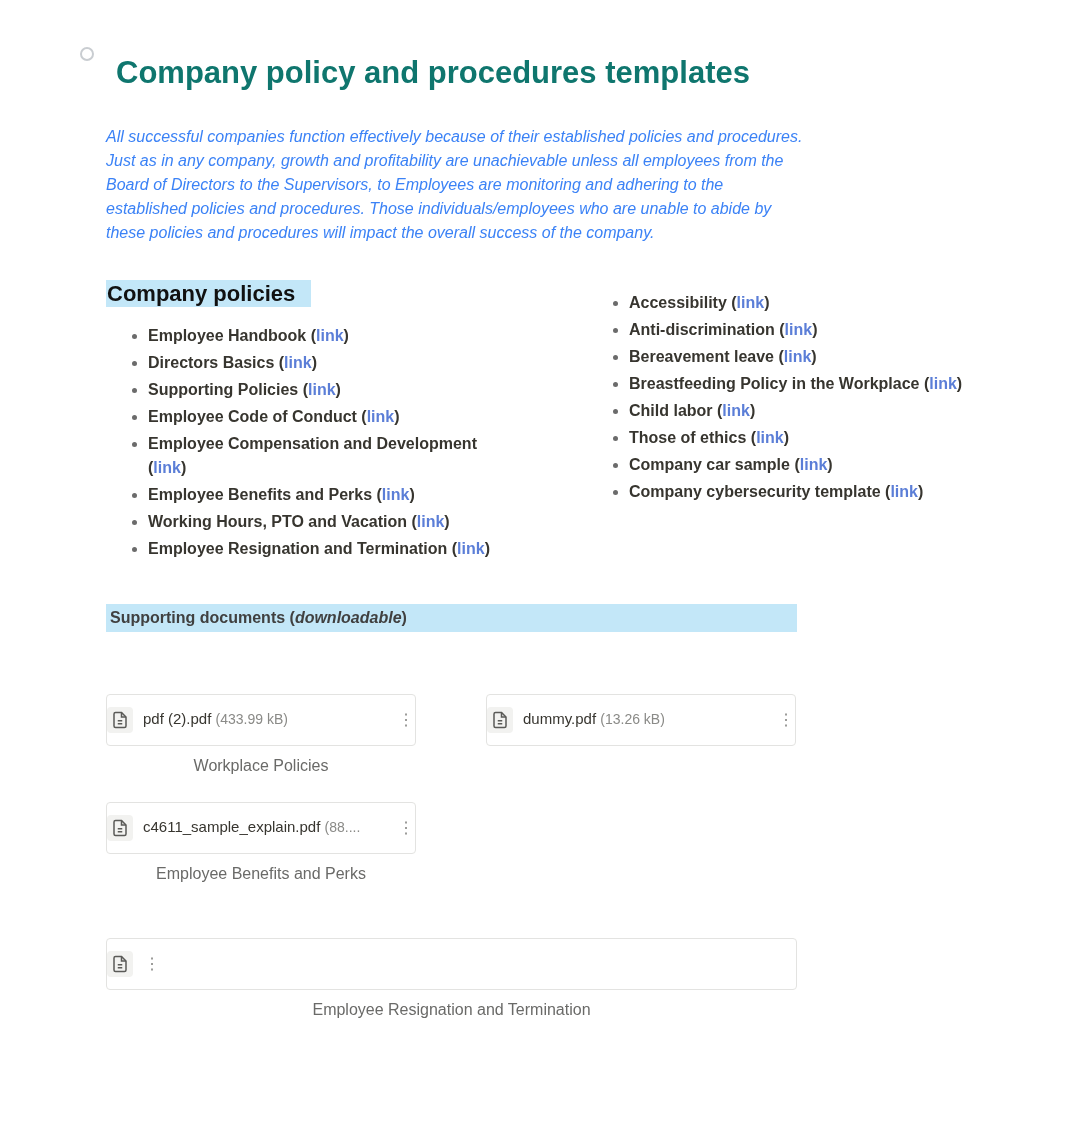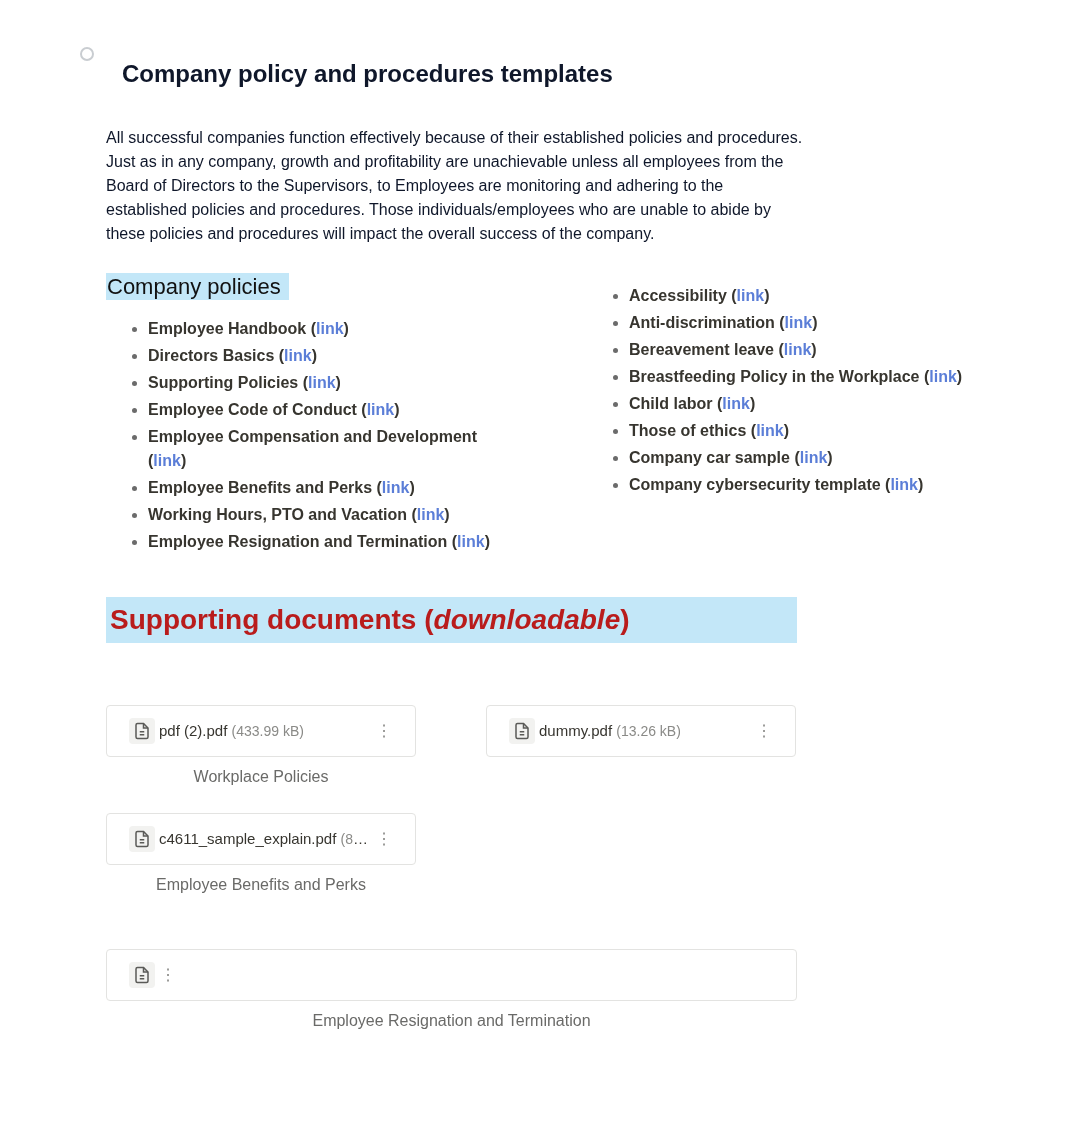--- a/index.html
+++ b/index.html
@@ -20,49 +20,50 @@
   }
   .toggle-triangle {
     width: 14px;
     height: 14px;
     border: 2px solid #c9cdd1;
     border-radius: 50%;
     margin-top: 7px;
     flex: none;
   }
   h1 {
-    font-size: 24px;
+    font-size: 31px;
     font-weight: 700;
-    margin: 16px;
-    color: #0f172a;
+    margin: 10px;
+    color: #0f766e;
   }
   .content-body {
     margin-left: 26px;
   }
   .intro {
-    color: #0f172a;
-    margin-bottom: 24px;
+    color: #3b82f6;
+    margin-bottom: 32px;
     max-width: 700px;
+    font-style: italic;
   }
   .two-col {
     display: flex;
     gap: 70px;
     margin-bottom: 40px;
   }
   .col {
     flex: 1;
     min-width: 0;
   }
   h2.section-hd {
     font-size: 22px;
-    font-weight: 400;
+    font-weight: 700;
     margin: 0 0 12px 0;
     background: #c3e7f8;
     display: inline;
-    padding: 1px 8px 1px 1px;
+    padding: 1px 16px 1px 1px;
     color: #111;
   }
   .col ul {
     list-style: disc;
     padding-left: 42px;
     margin: 14px 0 0 0;
   }
   .col ul li {
     margin: 3px 0;
     color: #37352f;
@@ -70,45 +71,45 @@
   }
   .col ul li::marker {
     color: #6b6b6b;
   }
   .lk {
     color: #5b7ed7;
     text-decoration: none;
     cursor: pointer;
   }
   h2.support-hd {
-    font-size: 28px;
+    font-size: 16px;
     font-weight: 700;
     margin: 20px 0 18px 0;
     background: #c3e7f8;
     display: block;
     padding: 2px 4px;
-    color: #b91c1c;
+    color: #404040;
     width: 691px;
   }
   h2.support-hd .ital { font-style: italic; }
   .files-grid {
     display: flex;
     flex-wrap: wrap;
     gap: 24px 70px;
     margin-top: 62px;
     margin-bottom: 52px;
   }
   .file-block { width: 310px; }
   .file-card {
     border: 1px solid #e3e3e1;
     border-radius: 4px;
-    padding: 12px 22px;
+    padding: 12px 0;
     display: flex;
     align-items: center;
-    gap: 4px;
+    gap: 10px;
     background: #fff;
   }
   .file-icon-bg {
     width: 26px;
     height: 26px;
     background: #f2f2f0;
     border-radius: 4px;
     display: flex;
     align-items: center;
     justify-content: center;

